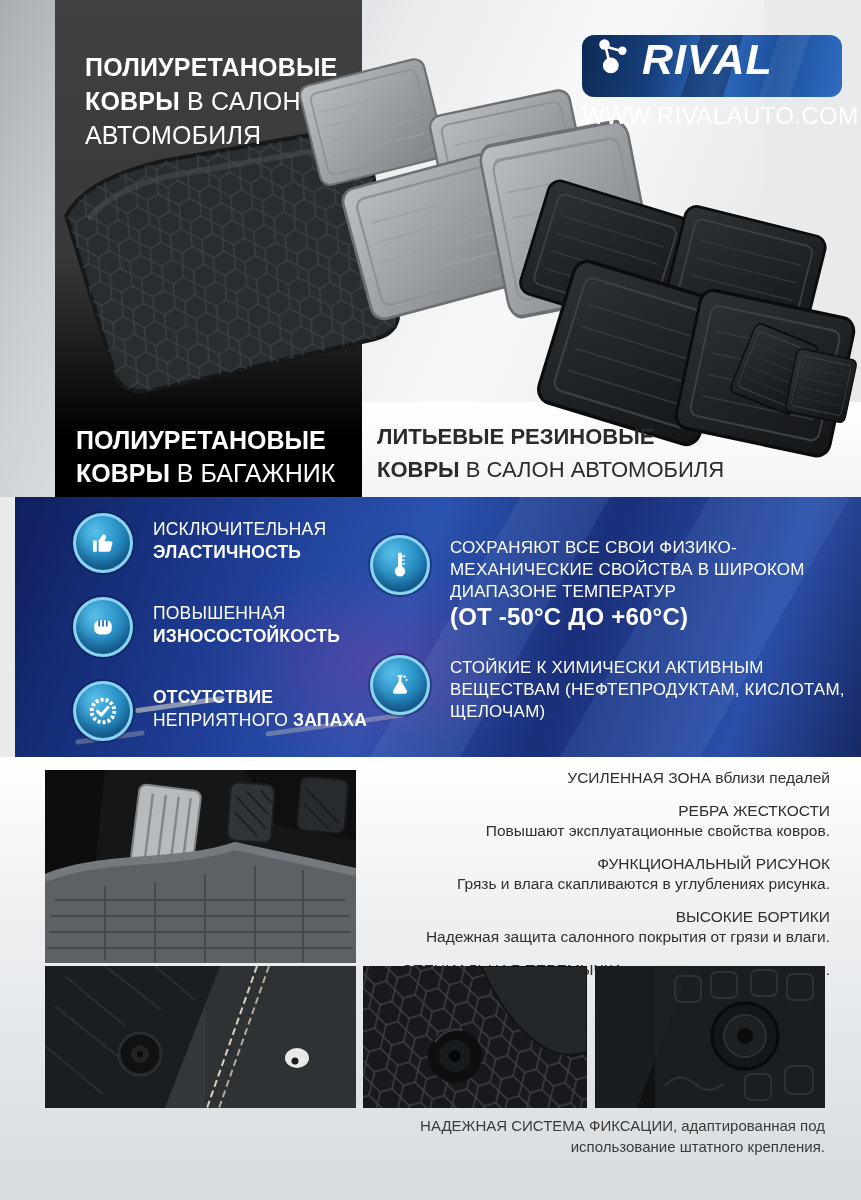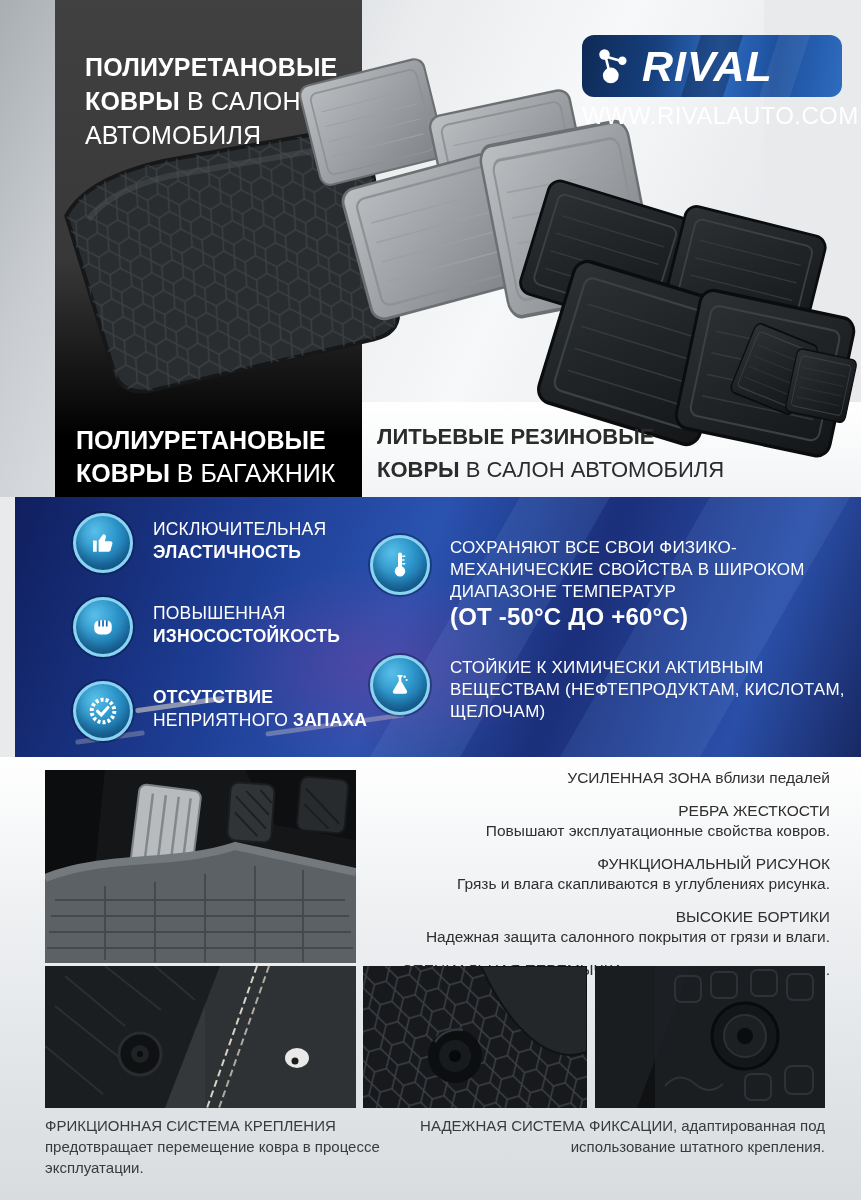--- a/index.html
+++ b/index.html
@@ -15,21 +15,21 @@
         background:linear-gradient(180deg,#414141 0%,#383838 52%,#161616 74%,#000 88%);}
   .hero-art{position:absolute;left:0;top:0;}
   .hero-title{position:absolute;left:85px;top:50px;color:#fff;font-size:25px;line-height:34px;letter-spacing:.2px;}
   .hero-title .b{font-weight:bold;}
   .trunk-caption{position:absolute;left:76px;top:424px;color:#fff;font-size:25px;line-height:33px;}
   .trunk-caption .b{font-weight:bold;}
   .rubber-caption{position:absolute;left:377px;top:420px;color:#2b2b2b;font-size:22px;line-height:33px;}
   .rubber-caption .b{font-weight:bold;}
   .logo{position:absolute;left:582px;top:35px;width:260px;height:62px;border-radius:12px;overflow:hidden;
         background:linear-gradient(100deg,#0e2a55 0%,#163f7d 28%,#2f6cc0 52%,#1c4f9c 74%,#2f6cc0 100%);
-        display:flex;align-items:center;padding:0 12px;box-sizing:border-box;}
+        display:flex;align-items:flex-start;padding:0 12px;box-sizing:border-box;}
   .logo .stripe{position:absolute;top:0;height:100%;transform:skewX(-18deg);}
   .logo .s1{left:42%;width:16%;background:rgba(8,22,52,.35);}
   .logo .s2{left:72%;width:12%;background:rgba(255,255,255,.07);}
   .logo-brand{position:relative;color:#fff;font-size:43px;font-weight:bold;font-style:italic;letter-spacing:1px;margin-left:6px;}
   .website{position:absolute;left:582px;top:102px;width:260px;text-align:center;color:#fff;
         font-size:24px;letter-spacing:.4px;}
 
   
   .features{position:absolute;left:15px;top:497px;width:861px;height:260px;overflow:hidden;
         background:linear-gradient(110deg,#101f5e 0%,#1c3a8f 24%,#2a53b0 45%,#1b2f7a 64%,#2a4fa8 84%,#16245c 100%);
@@ -346,20 +346,17 @@
           <rect x="190" y="100" width="28" height="28" rx="7"></rect>
             <rect x="150" y="108" width="26" height="26" rx="6"></rect>
           <path d="M70 120 q14 -16 30 -2 q14 12 28 0"></path>
         </g>
         <circle cx="150" cy="70" r="33" fill="#14171a" stroke="#090a0b" stroke-width="3"></circle>
         <circle cx="150" cy="70" r="21" fill="#1c2023" stroke="#2c3034" stroke-width="2"></circle>
         <circle cx="150" cy="70" r="8" fill="#0b0c0e"></circle>
       </svg>
     </div>
 
-    <div class="caption cap-left">
-      <span>ФРИКЦИОННАЯ СИСТЕМА КРЕПЛЕНИЯ</span><span> предотвращает перемещение ковра в процессе эксплуатации.</span>
-    </div>
     <div class="caption cap-right">
       <span>НАДЕЖНАЯ СИСТЕМА ФИКСАЦИИ,</span><span> адаптированная под использование штатного крепления.</span>
     </div>
   </div>
 </div>
 
 </body></html>

